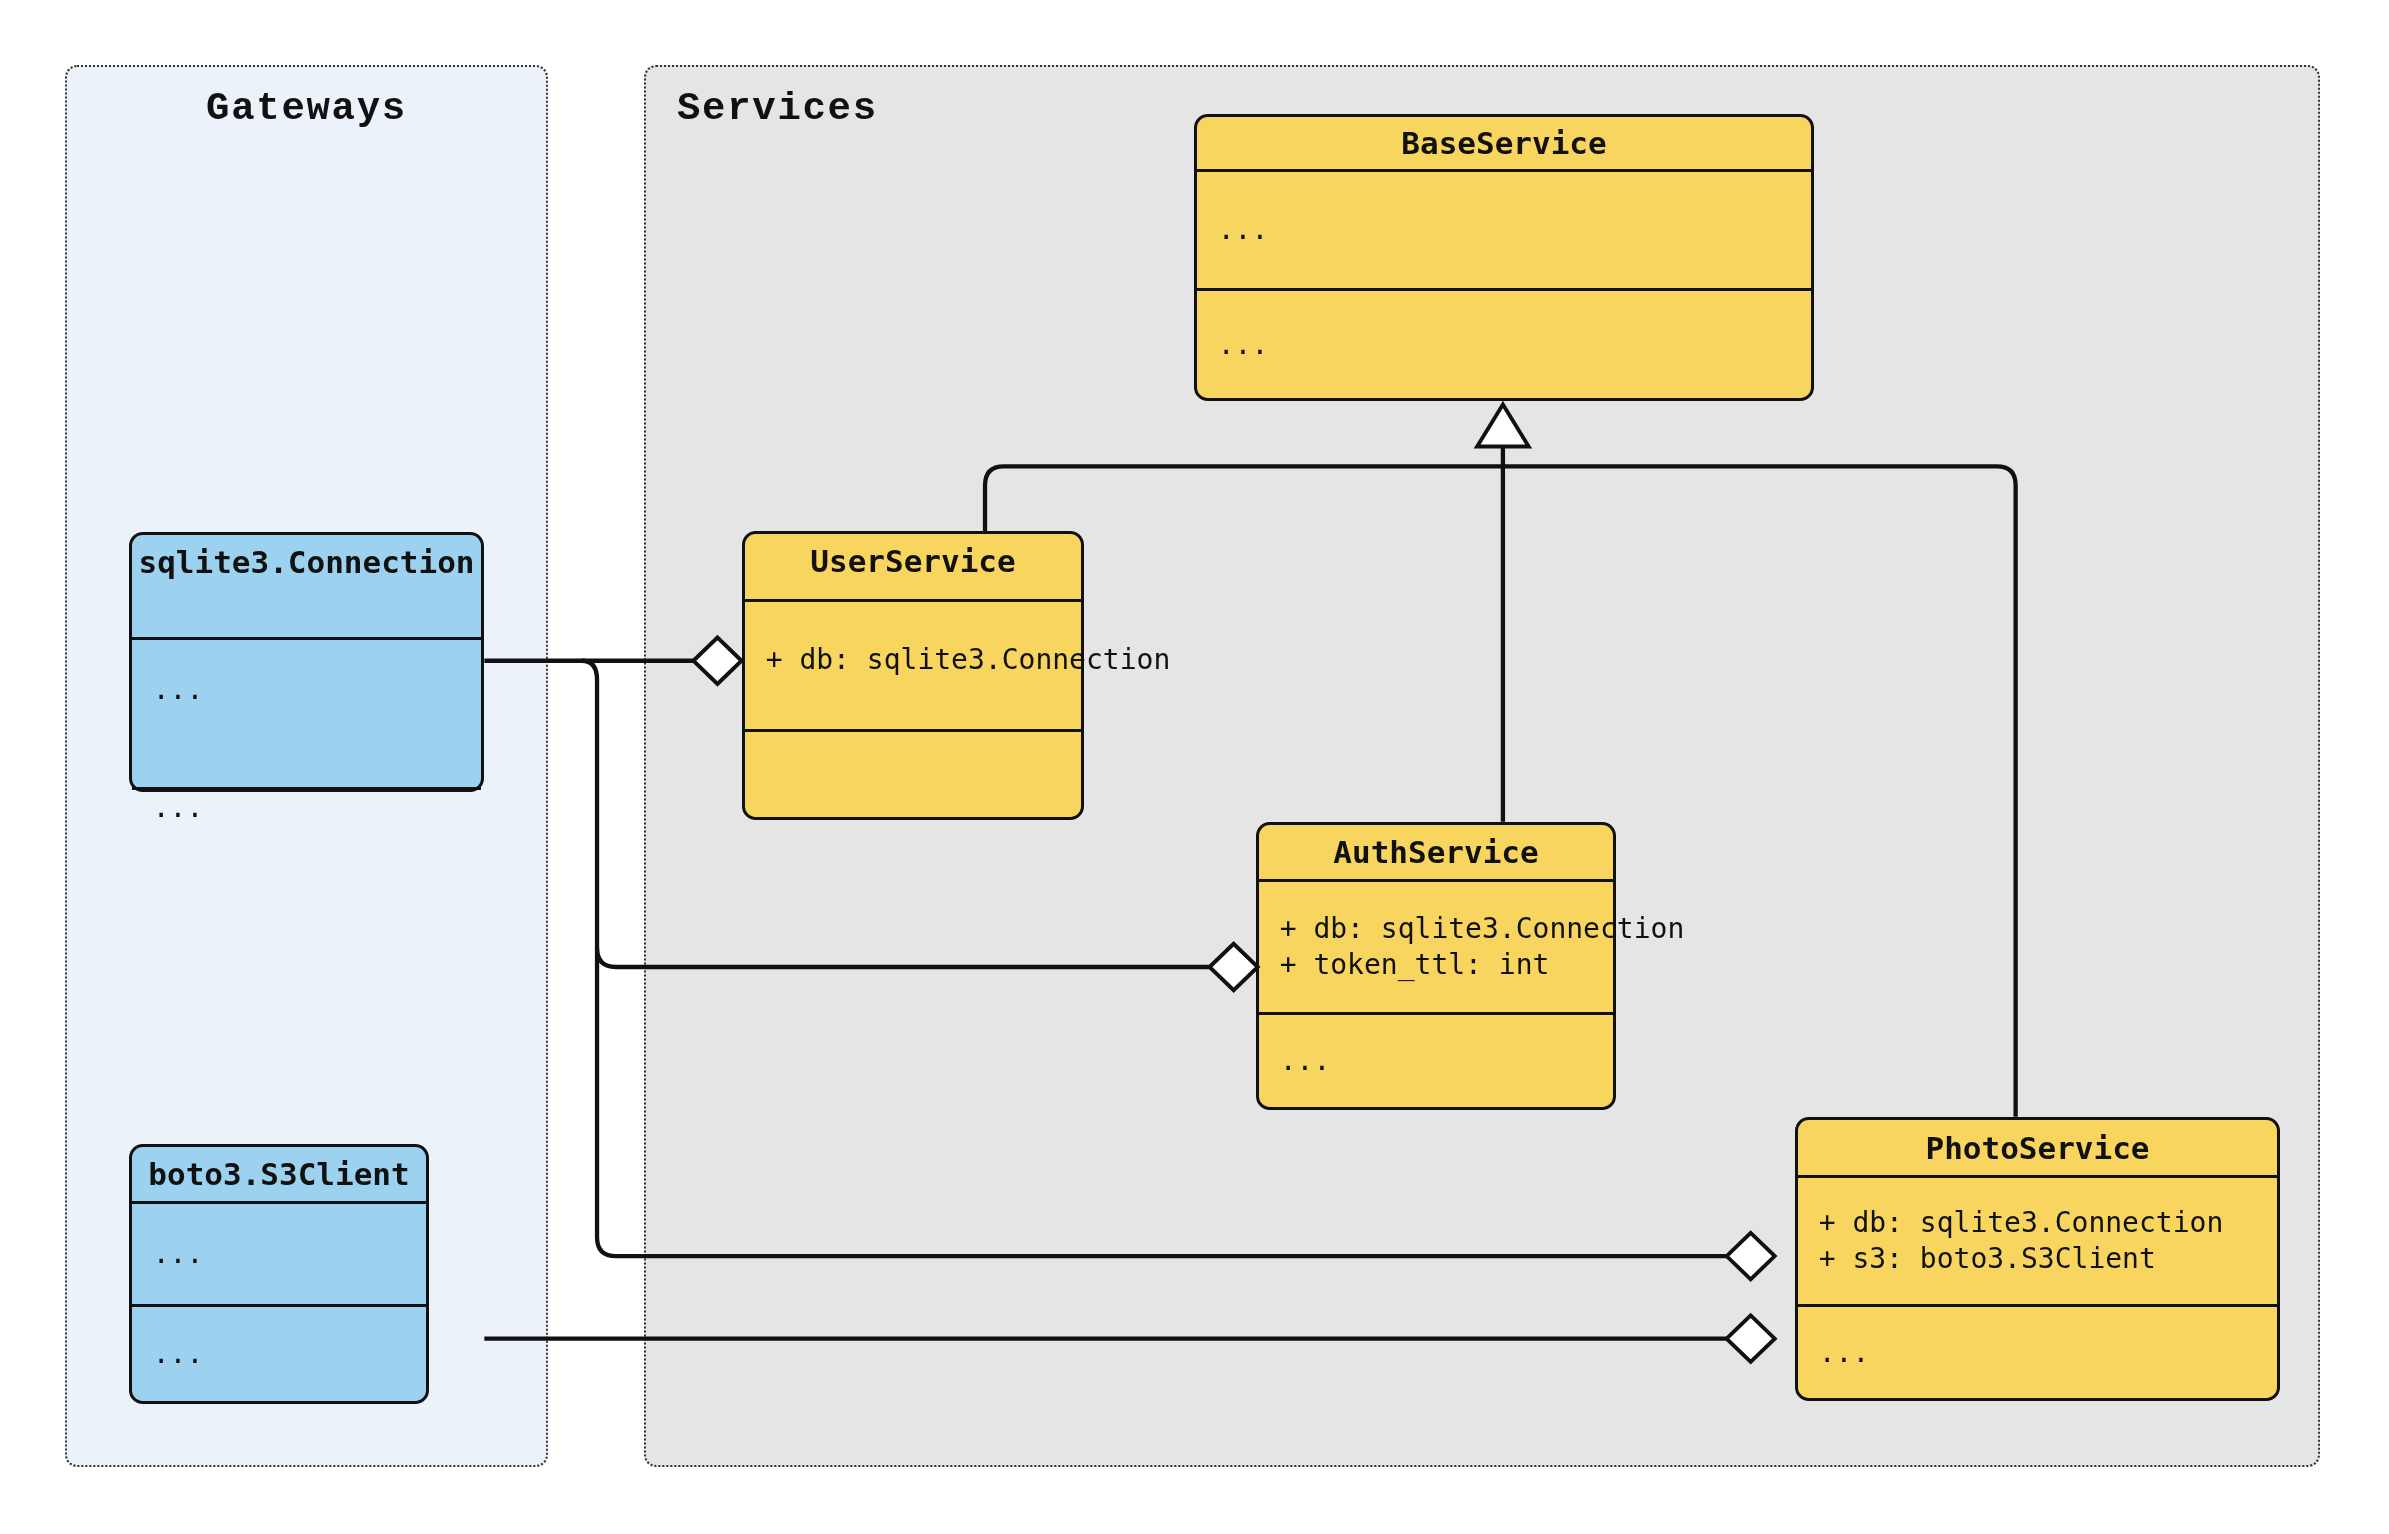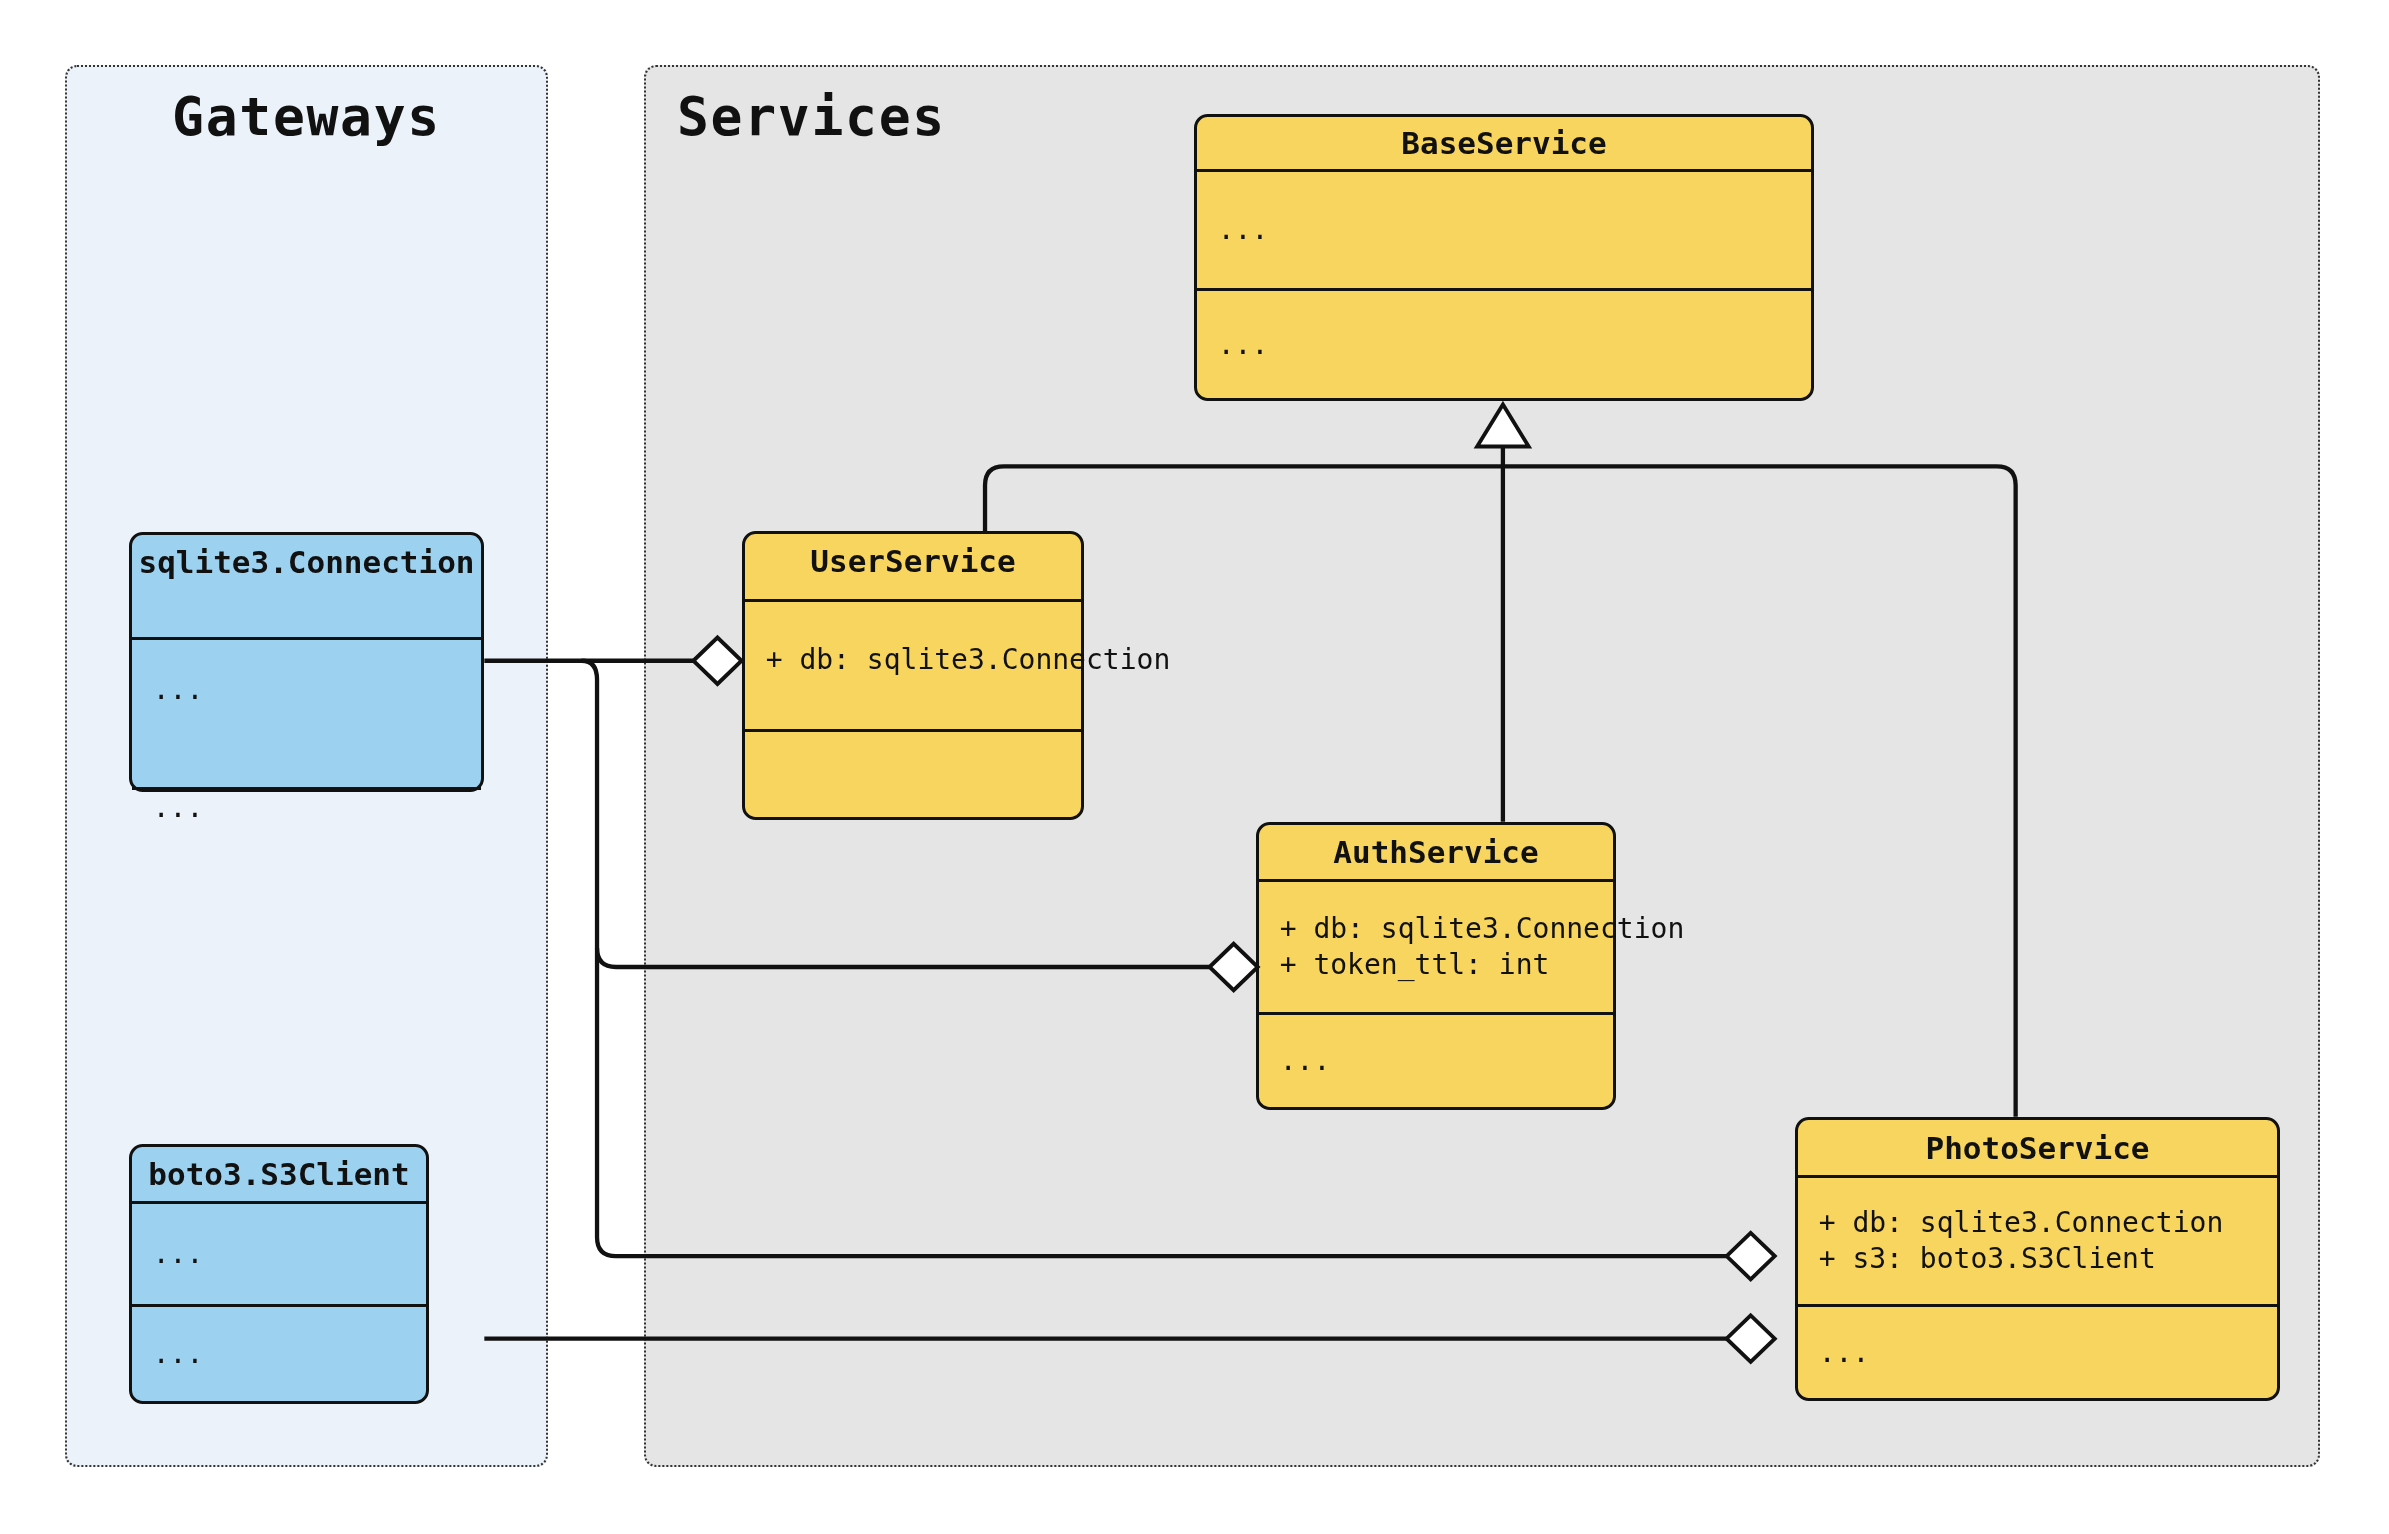--- a/index.html
+++ b/index.html
@@ -14,24 +14,25 @@
   .group{
     position:absolute;
     border:2.6px dotted #333;
     border-radius:12px;
     box-sizing:border-box;
   }
   .group-gateways{left:65px;top:65px;width:483px;height:1402px;background:#EBF2FA;}
   .group-services{left:644px;top:65px;width:1676px;height:1402px;background:#e5e5e5;}
   .group-title{
     margin-top:20.7px;
-    font-size:53px;
+    font-size:39px;
     font-weight:bold;
     letter-spacing:1.7px;
     line-height:1.1;
+    font-family:Liberation Mono, monospace;
   }
   .group-title.centered{text-align:center;}
   .group-title.leftpad{text-align:left;padding-left:31px;}
   .uml-box{
     position:absolute;
     box-sizing:border-box;
     border:3.4px solid #111;
     border-radius:13.8px;
     display:flex;
     flex-direction:column;

